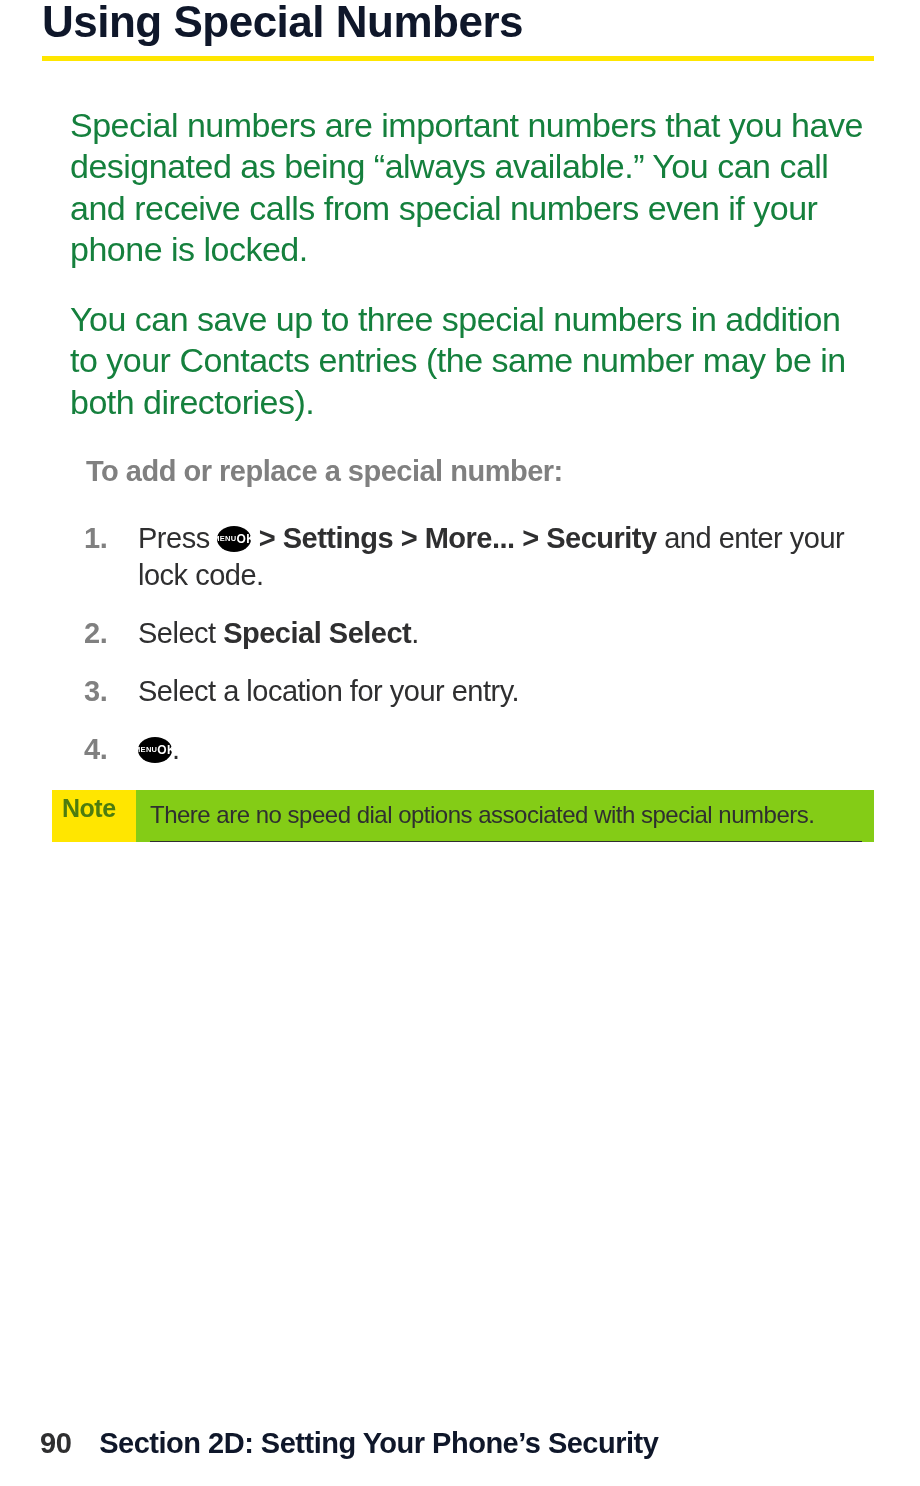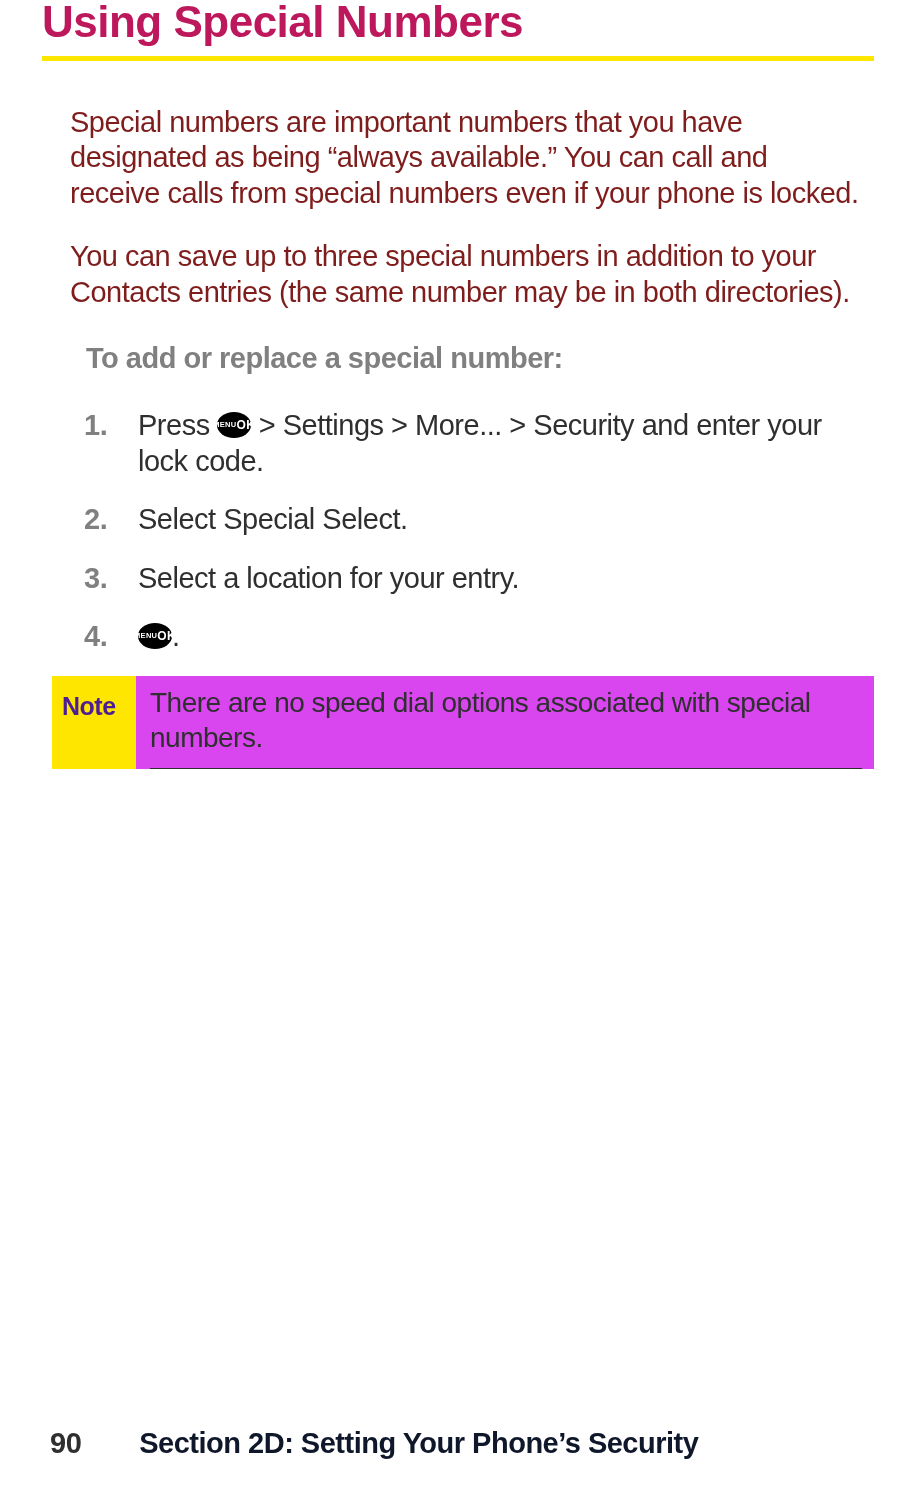--- a/index.html
+++ b/index.html
@@ -1,37 +1,37 @@
 <!DOCTYPE html>
 <html><head>
 <meta charset="utf-8">
 <style>
   * { margin: 0; padding: 0; box-sizing: border-box; }
   html, body { width: 920px; height: 1486px; background: #fff; font-family: "Myriad Pro", "Segoe UI", "Helvetica Neue", Arial, sans-serif; color: #2f2f30; letter-spacing: -0.5px; }
   .page { position: relative; width: 920px; height: 1486px; padding: 0 46px 0 42px; }
-  .main-heading { font-size: 44px; font-weight: 700; color: #be185d; padding-top: 0; line-height: 1; }
+  .main-heading { font-size: 44px; font-weight: 700; color: #0f172a; padding-top: 0; line-height: 1; }
   .yellow-rule { height: 5px; background: #ffe600; margin-top: 12px; }
-  .body-copy { font-size: 29px; line-height: 1.22; color: #7f1d1d; margin-left: 28px; margin-right: 10px; }
+  .body-copy { font-size: 34px; line-height: 1.22; color: #15803d; margin-left: 28px; margin-right: 10px; }
   .p1 { margin-top: 44px; }
   .p2 { margin-top: 28px; }
   .sub-heading { font-size: 29px; font-weight: 700; color: #808080; margin-left: 44px; margin-top: 32px; }
   .steps { margin-top: 32px; margin-left: 28px; margin-right: 10px; }
   .step { display: flex; font-size: 29px; line-height: 1.25; color: #2f2f30; margin-bottom: 22px; }
   .step-num { font-weight: 700; color: #808080; width: 68px; flex-shrink: 0; text-align: left; padding-left: 14px; }
   .step-text { flex: 1; }
-  .bold { font-weight: 400; color: #2f2f30; margin-top: 47px; }
+  .bold { font-weight: 700; color: #2f2f30; margin-top: 47px; }
   .menu-ok-icon { display: inline-flex; vertical-align: middle; width: 34px; height: 26px; background: #000; border-radius: 50%; color: #fff; flex-direction: row; align-items: center; justify-content: center; font-size: 7px; font-weight: 700; line-height: 1; position: relative; top: -2px; letter-spacing: 0.3px; }
   .menu-ok-icon .l1 { font-size: 7.5px; }
   .menu-ok-icon .l2 { font-size: 12px; }
   .note-box { display: flex; margin-left: 10px; margin-right: 0; margin-top: 16px; }
-  .note-label { background: #ffe600; font-weight: 700; font-size: 25px; color: #4c1d95; width: 84px; padding: 16px 10px 0 10px; }
-  .note-body { background: #d946ef; flex: 1; font-size: 28px; color: #2f2f30; line-height: 1.24; }
+  .note-label { background: #ffe600; font-weight: 700; font-size: 25px; color: #4d7c0f; width: 84px; padding: 4px 10px 0 10px; }
+  .note-body { background: #84cc16; flex: 1; font-size: 24px; color: #2f2f30; line-height: 1.24; }
   .note-item { padding: 10px 12px 12px 14px; }
   .note-sep { border-top: 1.5px solid #2f2f30; margin: 0 12px 0 14px; }
-  .footer { position: absolute; bottom: 26px; left: 50px; display: flex; align-items: center; gap: 58px; }
+  .footer { position: absolute; bottom: 26px; left: 40px; display: flex; align-items: center; gap: 28px; }
   .page-num { font-size: 29px; font-weight: 700; color: #2f2f30; }
   .footer-title { font-size: 29px; font-weight: 700; color: #0f172a; }
 </style>
 </head>
 <body>
 
 <div class="page">
 
   <h1 class="main-heading">Using Special Numbers</h1>
   <div class="yellow-rule"></div>

